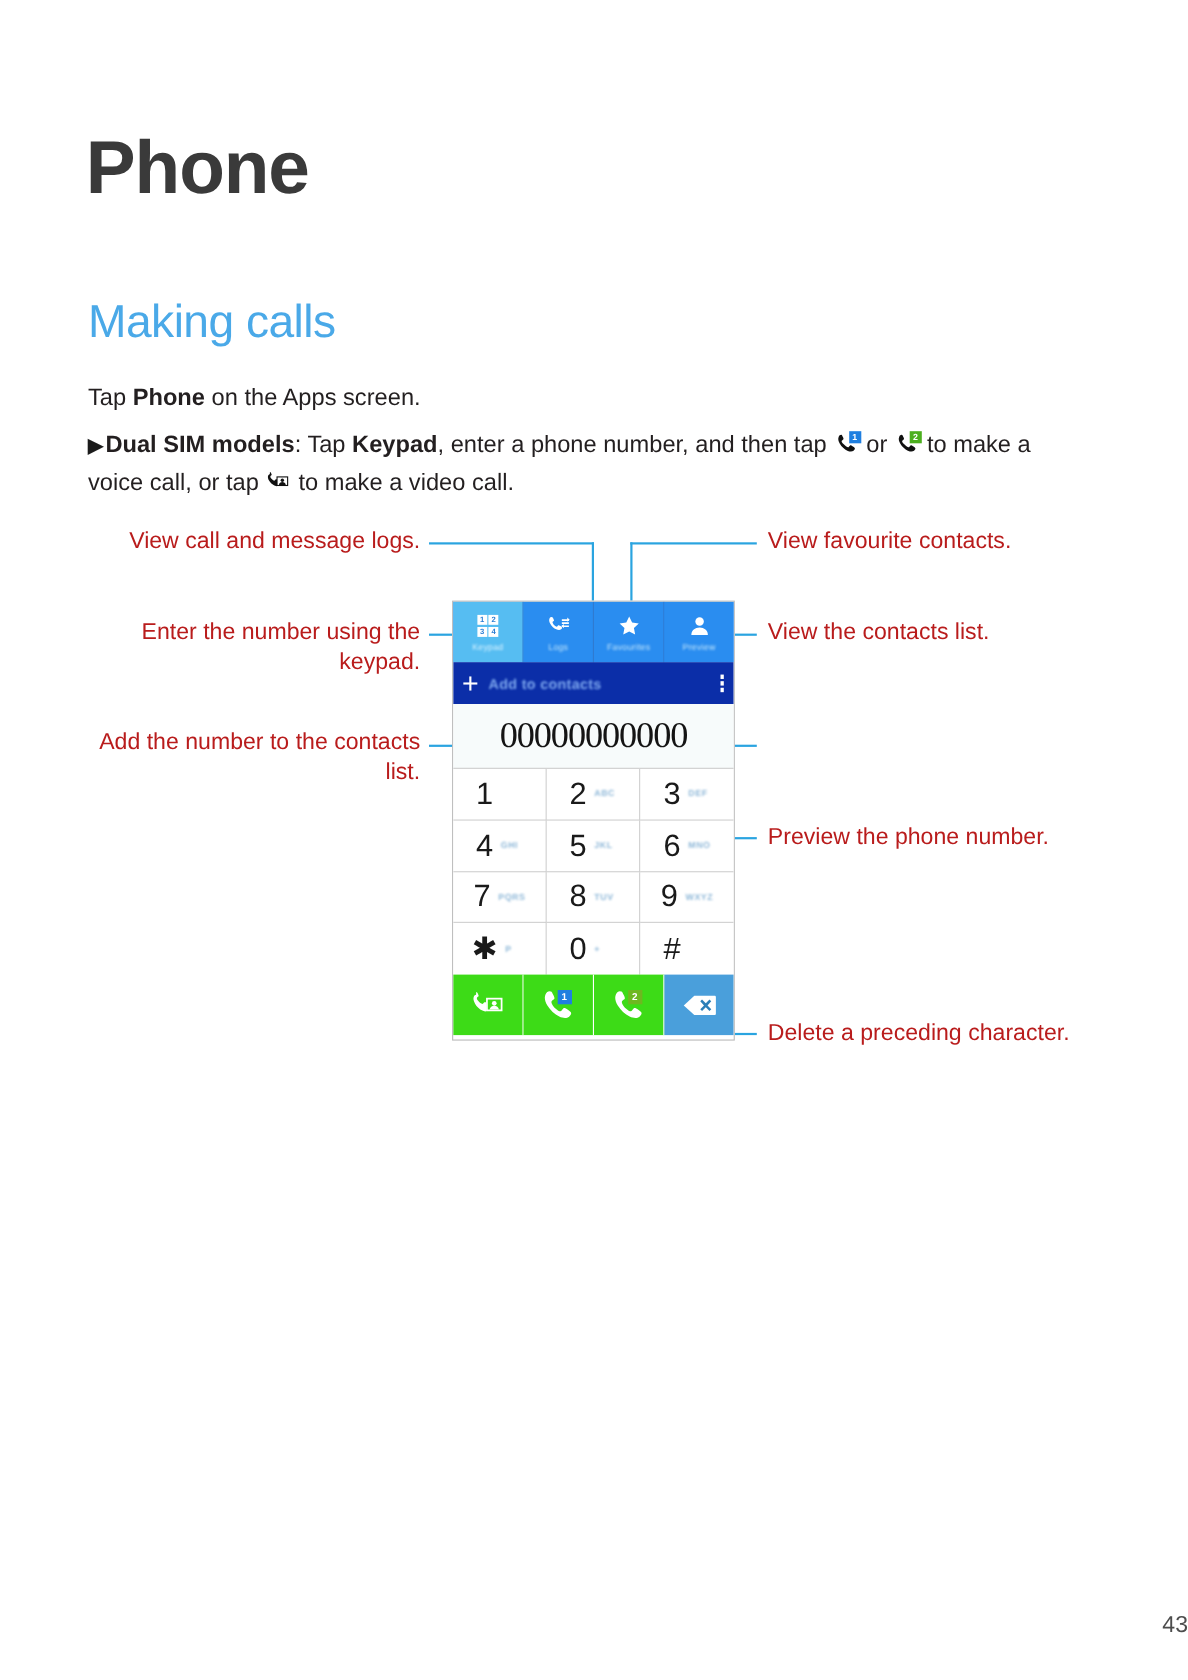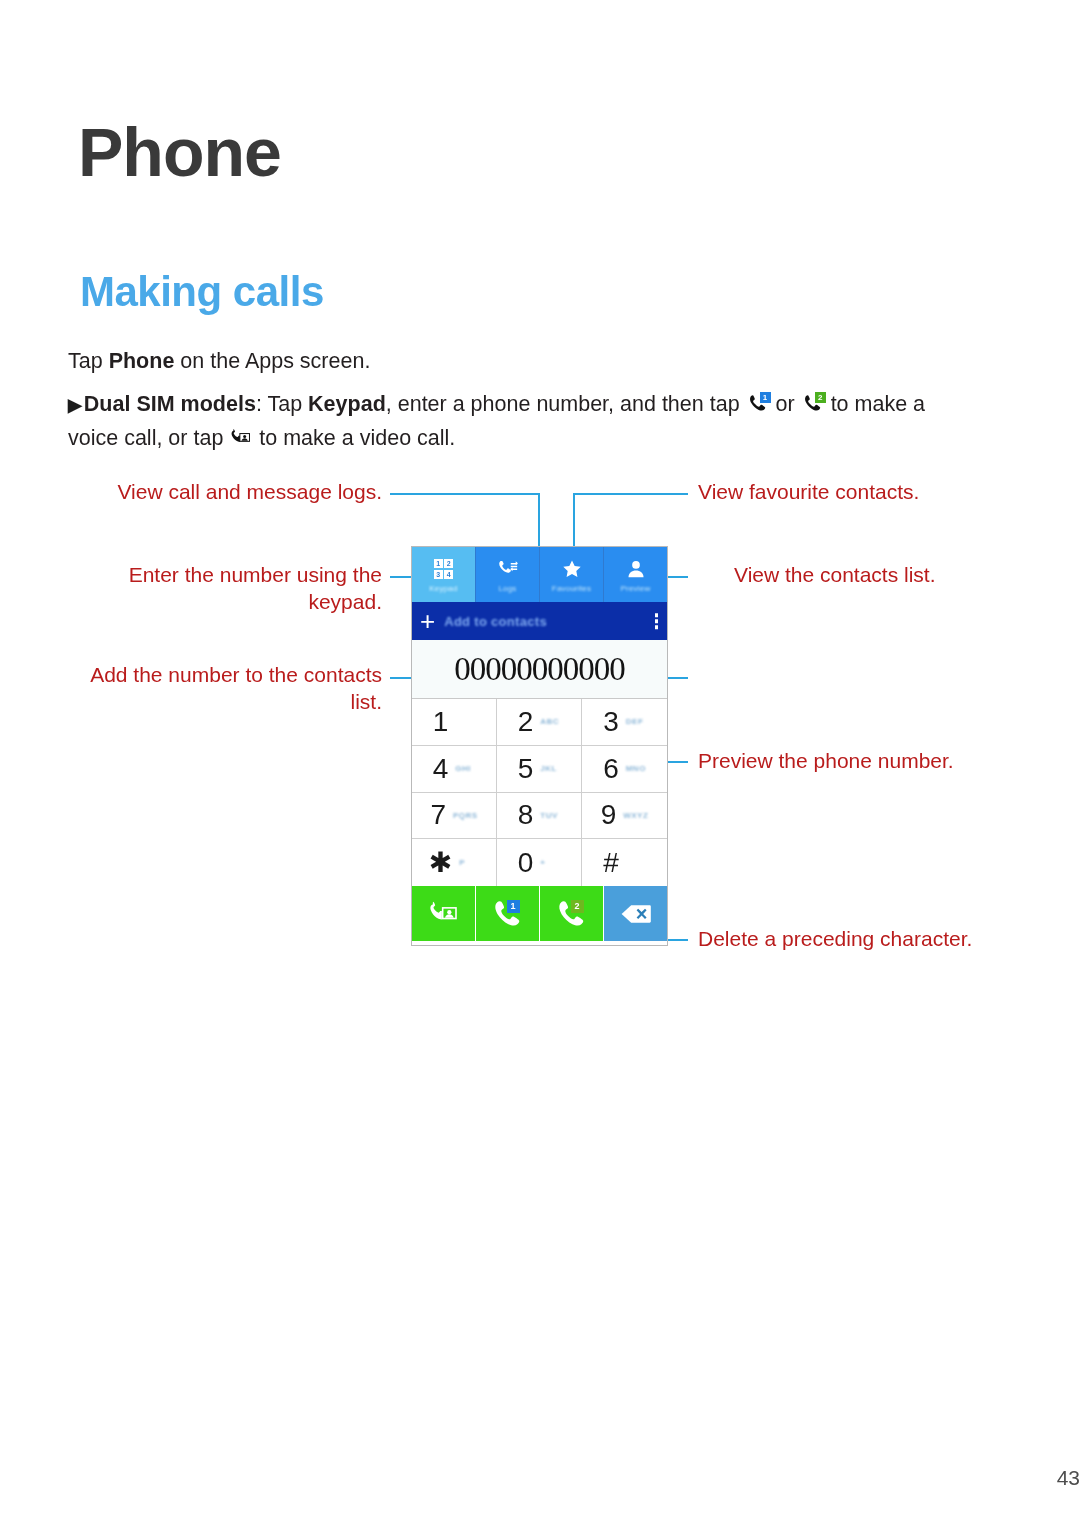--- a/index.html
+++ b/index.html
@@ -25,30 +25,30 @@
     font-weight: bold;
     letter-spacing: -1px;
     color: #3a3a3a;
     line-height: 1;
   }
   .section-title {
     position: absolute;
     left: 80px;
     top: 271px;
     font-size: 42px;
-    font-weight: bold;
+    font-weight: normal;
     color: #4aa9e8;
     letter-spacing: -0.5px;
     line-height: 1;
   }
 
   
   .body-block {
     position: absolute;
-    left: 68px;
+    left: 80px;
     top: 345px;
     width: 900px;
     font-size: 21.5px;
     line-height: 33px;
     color: #231f20;
   }
   .body-block p { margin: 0 0 10px 0; }
   .body-block .b { font-weight: bold; }
   .tri {
     color: #1b1b1b;
@@ -336,21 +336,21 @@
 
   <div class="lead h" style="left:640px; top:469px; width:48px;"></div>
 
   <div class="callout left" style="left:90px; top:8px; width:292px;">View call and message logs.</div>
   <div class="callout left" style="left:90px; top:91px; width:292px; white-space:pre-line;">Enter the number using the
 keypad.</div>
   <div class="callout left" style="left:60px; top:191px; width:322px; white-space:pre-line;">Add the number to the contacts
 list.</div>
 
   <div class="callout right" style="left:698px; top:8px; width:330px;">View favourite contacts.</div>
-  <div class="callout right" style="left:734px; top:91px; width:330px;">View the contacts list.</div>
+  <div class="callout right" style="left:698px; top:91px; width:330px;">View the contacts list.</div>
   <div class="callout right" style="left:698px; top:455px; width:340px;">Delete a preceding character.</div>
   <div class="callout right" style="left:698px; top:277px; width:330px;">Preview the phone number.</div>
 
   <div class="phone">
 
     <div class="tabbar">
       <div class="tab active">
         <div class="tab-ico">
           <div class="keypad-dots">
             <span>1</span>

